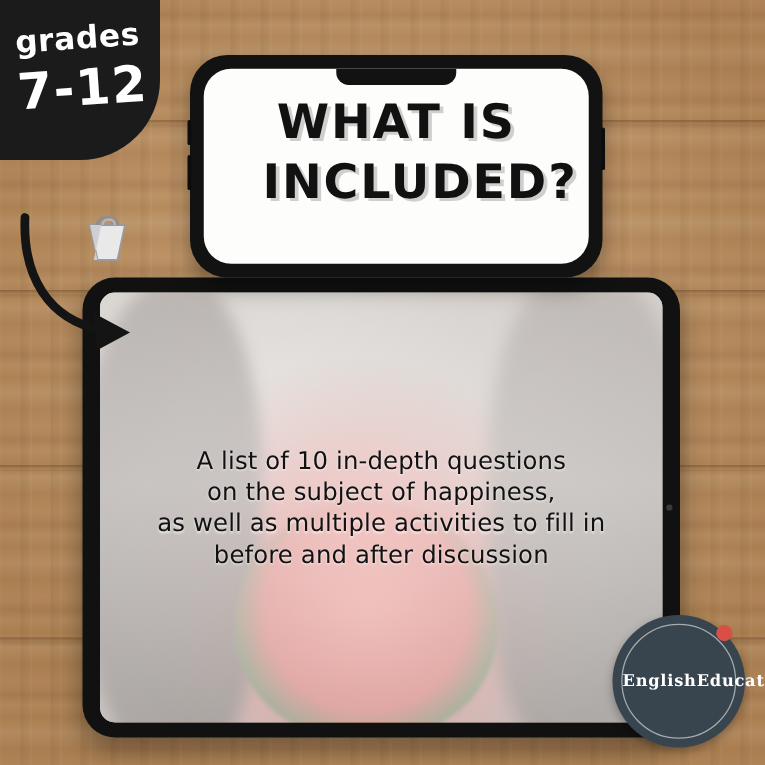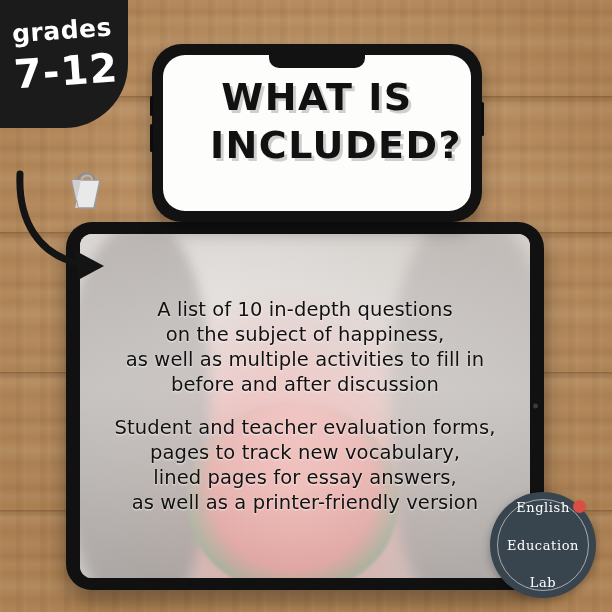--- a/index.html
+++ b/index.html
@@ -295,25 +295,26 @@
     color: #ffffff;
     z-index: 9;
     box-shadow: 0 3px 8px rgba(0,0,0,0.3);
   }
   .logo-inner {
     position: absolute;
     inset: 7px;
     border-radius: 50%;
     border: 1.5px solid rgba(255,255,255,0.55);
     display: flex;
-    flex-direction: column;
-    justify-content: space-between;
+    flex-direction: row;
+    justify-content: flex-start;
     align-items: center;
     text-align: center;
     line-height: 15px;
+    font-weight: bold;
   }
   .logo-line {
     font-size: 13px;
     letter-spacing: 0.6px;
     font-family: "DejaVu Serif", serif;
   }
   .logo-dot {
     position: absolute;
     right: 10px;
     top: 8px;
@@ -373,21 +374,20 @@
     <div class="tablet-screen">
       <div class="photo">
         <div class="hair-l"></div>
         <div class="hair-r"></div>
         <div class="melon"></div>
         <div class="soft"></div>
       </div>
       <div class="photo-scrim"></div>
       <div class="content">
         <div class="para">A list of 10 in-depth questions<br>on the subject of happiness,<br>as well as multiple activities to fill in<br>before and after discussion</div>
-        <div class="para">Student and teacher evaluation forms,<br>pages to track new vocabulary,<br>lined pages for essay answers,<br>as well as a printer-friendly version</div>
       </div>
     </div>
     <div class="tablet-cam"></div>
   </div>
 
   <div class="logo">
     <div class="logo-dot"></div>
     <div class="logo-inner">
       <div class="logo-line">English</div>
       <div class="logo-line">Education</div>

